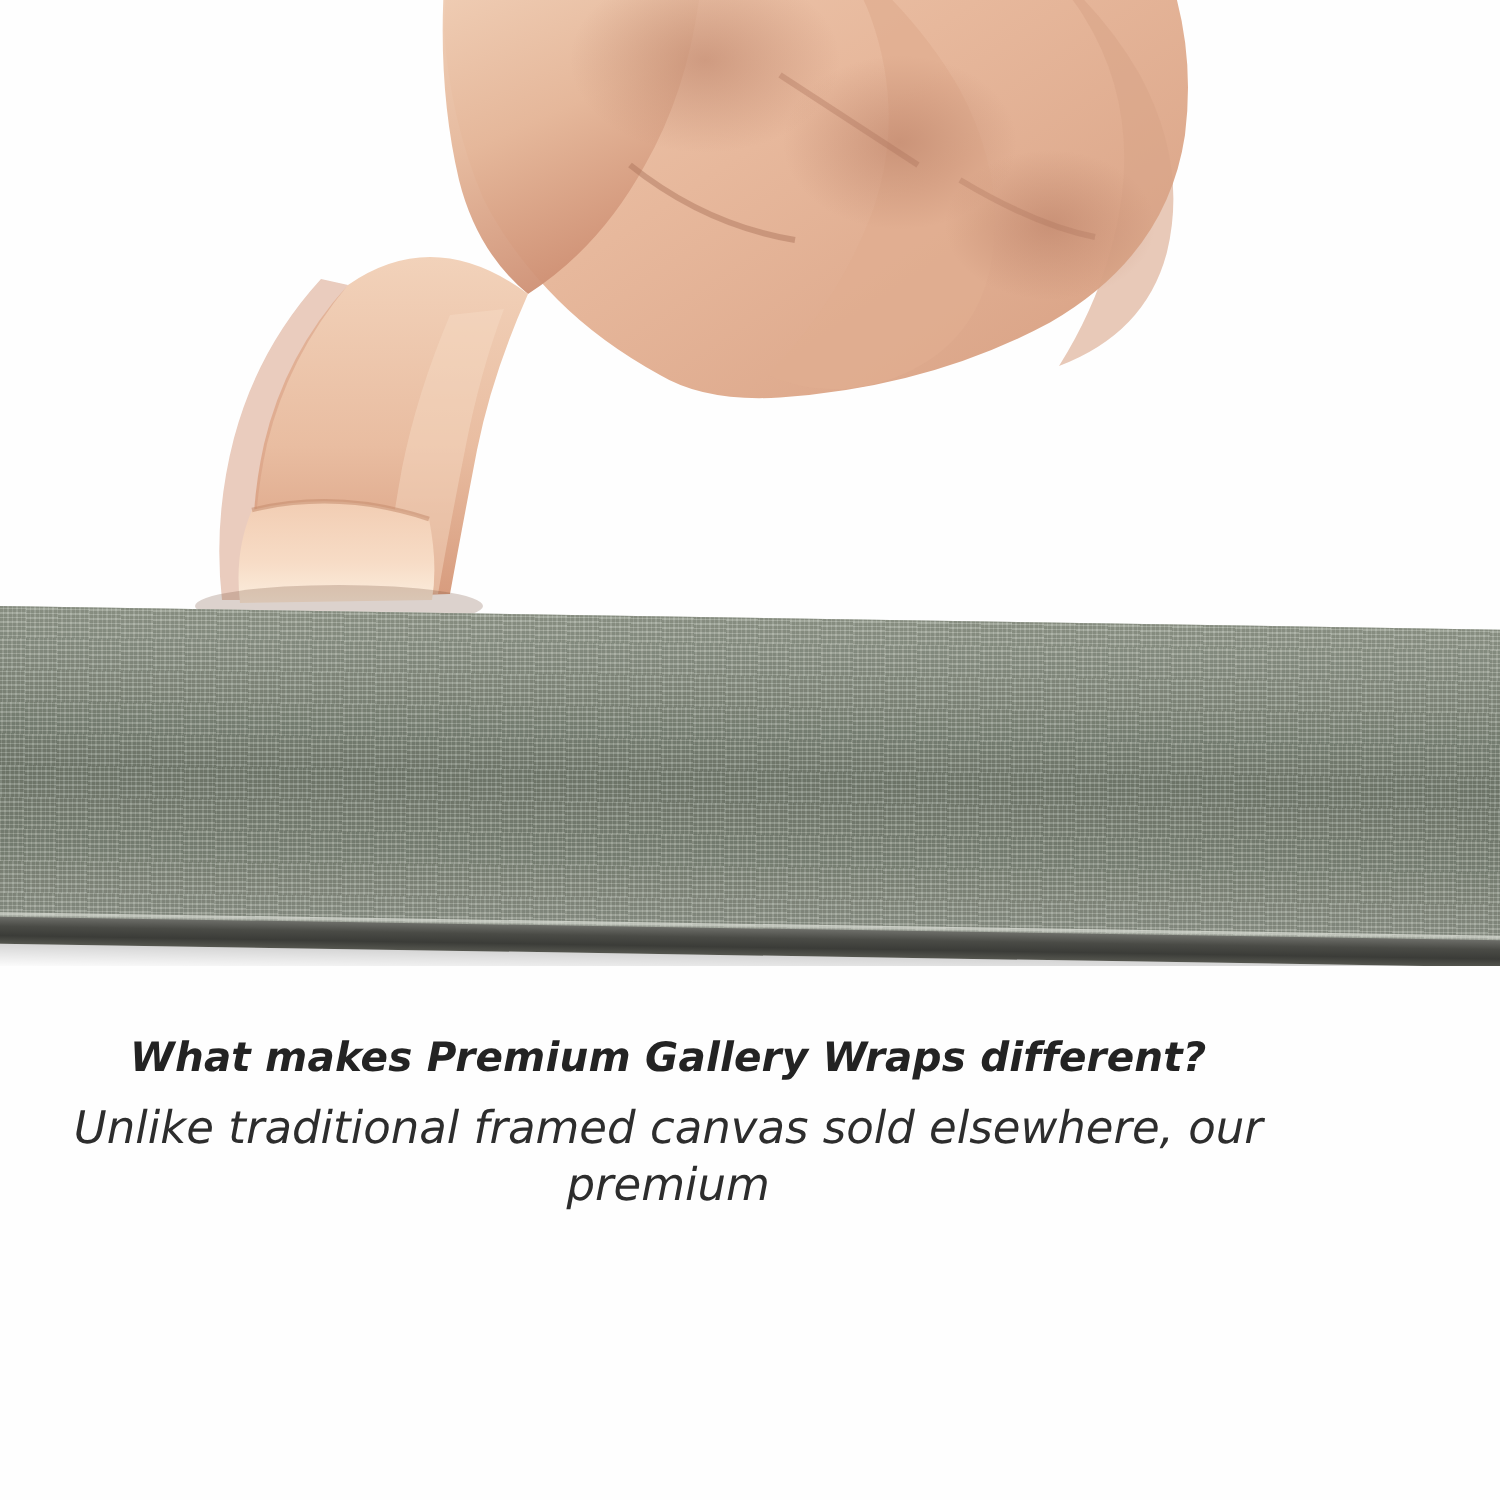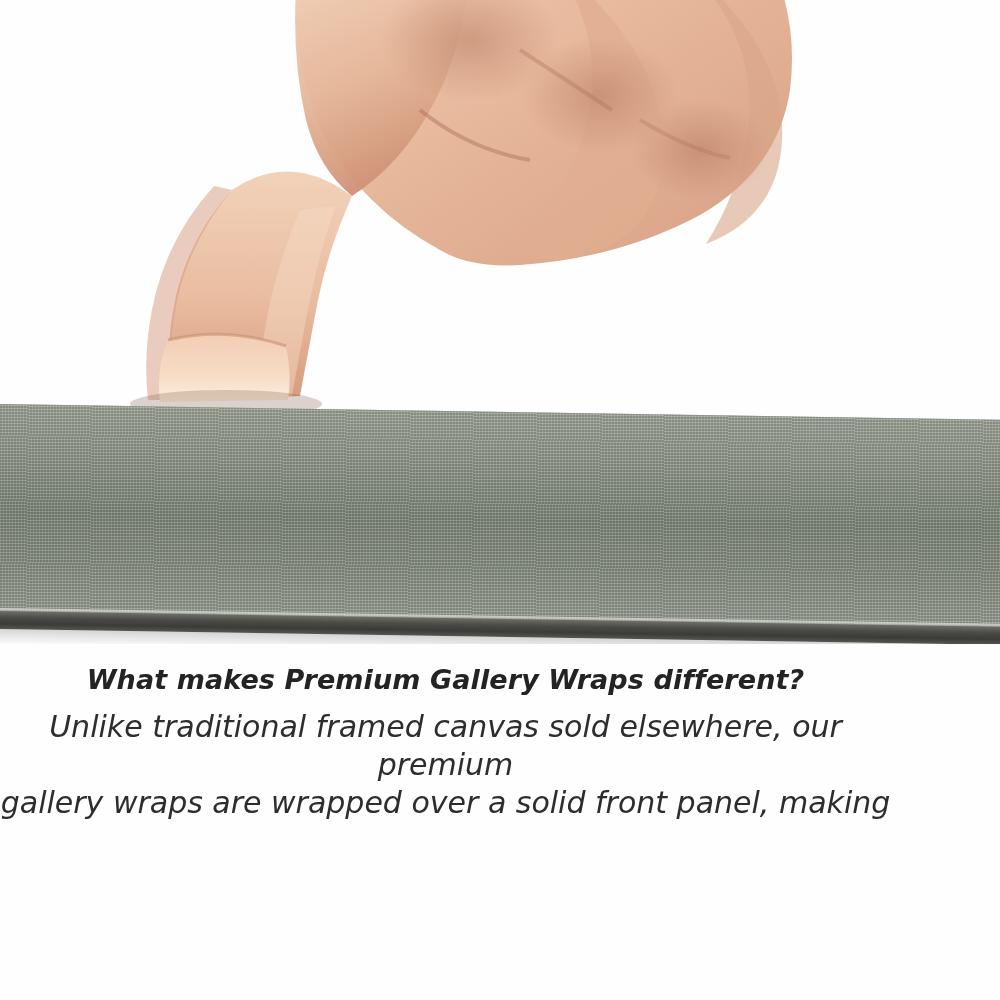--- a/index.html
+++ b/index.html
@@ -119,21 +119,21 @@
     top: 0;
     width: 1008px;
     height: 4px;
     background: linear-gradient(180deg, rgba(200,205,195,0.9), rgba(120,128,115,0.4));
   }
 
   
   .copy {
     position: absolute;
     left: 0;
-    top: 664px;
+    top: 690px;
     width: 891px;
     text-align: center;
     color: #2a2a2a;
     font-family: "DejaVu Sans", sans-serif;
   }
   .copy-head {
     font-size: 27px;
     font-style: italic;
     font-weight: 700;
     letter-spacing: 0.1px;
@@ -222,16 +222,15 @@
       <div class="slab-face"></div>
       <div class="slab-edge-hl"></div>
       <div class="slab-edge"></div>
       <div class="slab-shadow"></div>
     </div>
   </div>
 
   <div class="copy">
     <div class="copy-head">What makes Premium Gallery Wraps different?</div>
     <div class="copy-line">Unlike traditional framed canvas sold elsewhere, our premium</div>
-    <div class="copy-line">gallery wraps are wrapped over a solid front panel, making</div>
   </div>
 
 </div>
 
 </body></html>

